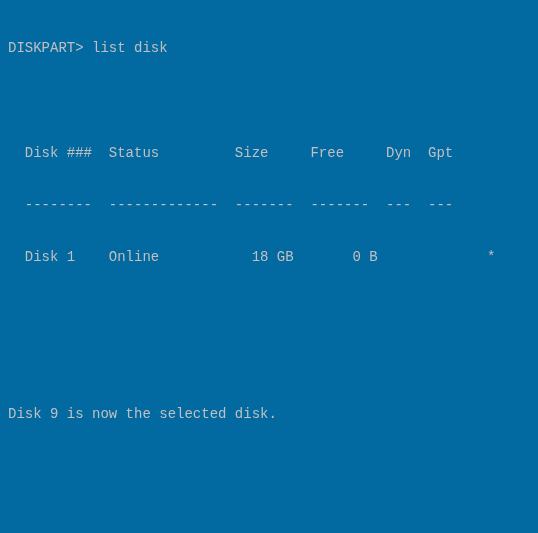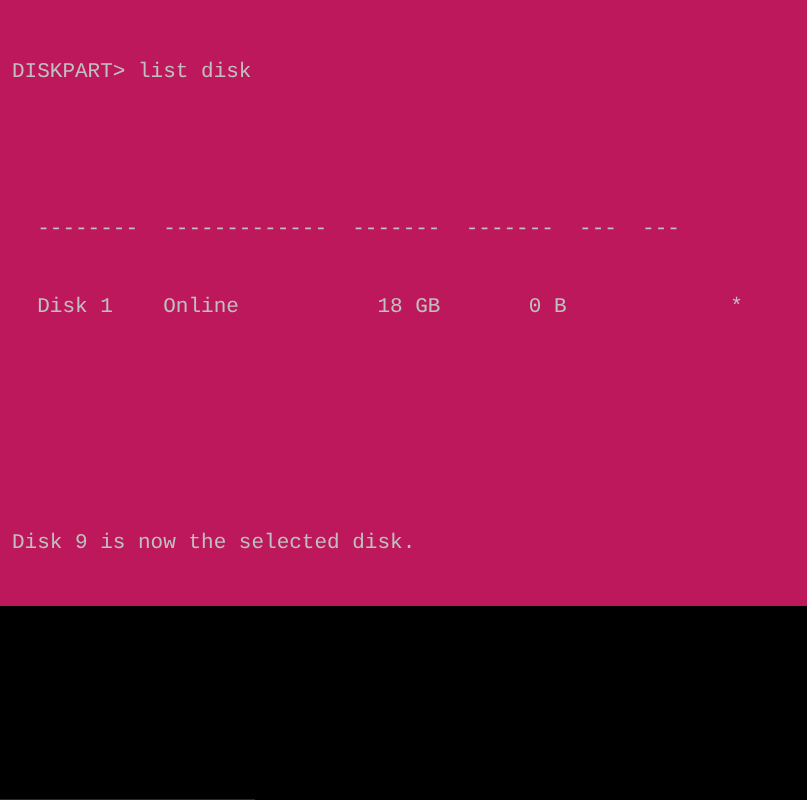--- a/index.html
+++ b/index.html
@@ -13,37 +13,38 @@
       height: 533px;
       background-color: #000000;
       font-family: 'Courier New', Courier, monospace;
       font-size: 14px;
       color: #c0c0c0;
       overflow: hidden;
     }
 
     .terminal {
       width: 538px;
-      height: 404px;
-      background-color: #be185d;
+      height: 533px;
+      background-color: #0369a1;
       padding: 6px 8px;
       white-space: pre;
     }
 
     .line {
       line-height: 1.45;
       display: block;
     }
   </style>
 </head>
 <body>
 
 <div class="terminal">
   <span class="line">DISKPART&gt; list disk</span>
   <span class="line">&nbsp;</span>
+  <span class="line">  Disk ###  Status         Size     Free     Dyn  Gpt</span>
   <span class="line">  --------  -------------  -------  -------  ---  ---</span>
   <span class="line">  Disk 1    Online           18 GB       0 B             *</span>
   <span class="line">&nbsp;</span>
   <span class="line">&nbsp;</span>
   <span class="line">Disk 9 is now the selected disk.</span>
   
   
   
   
   

